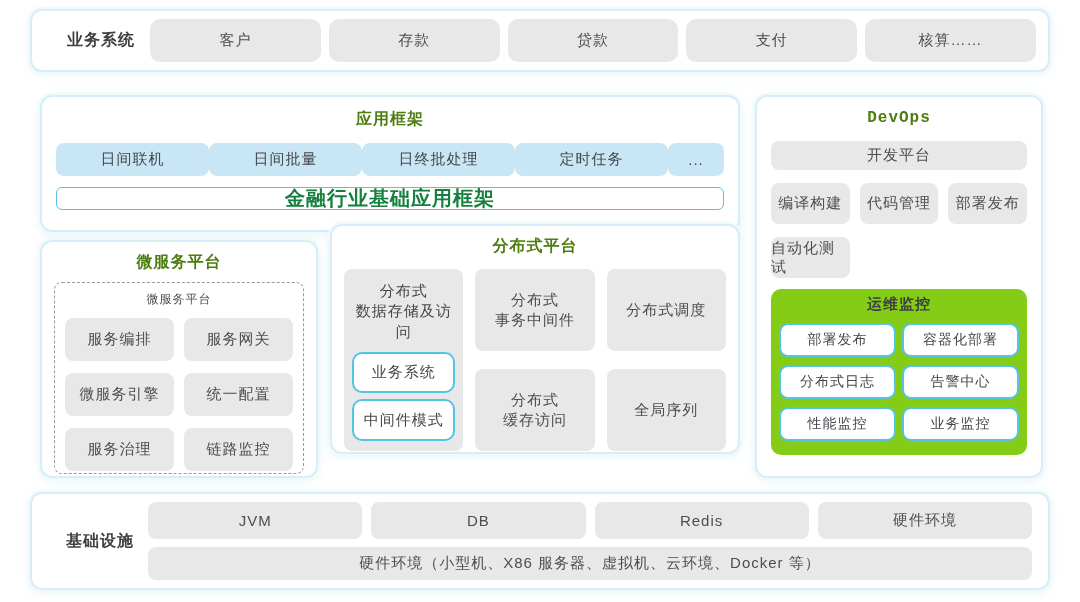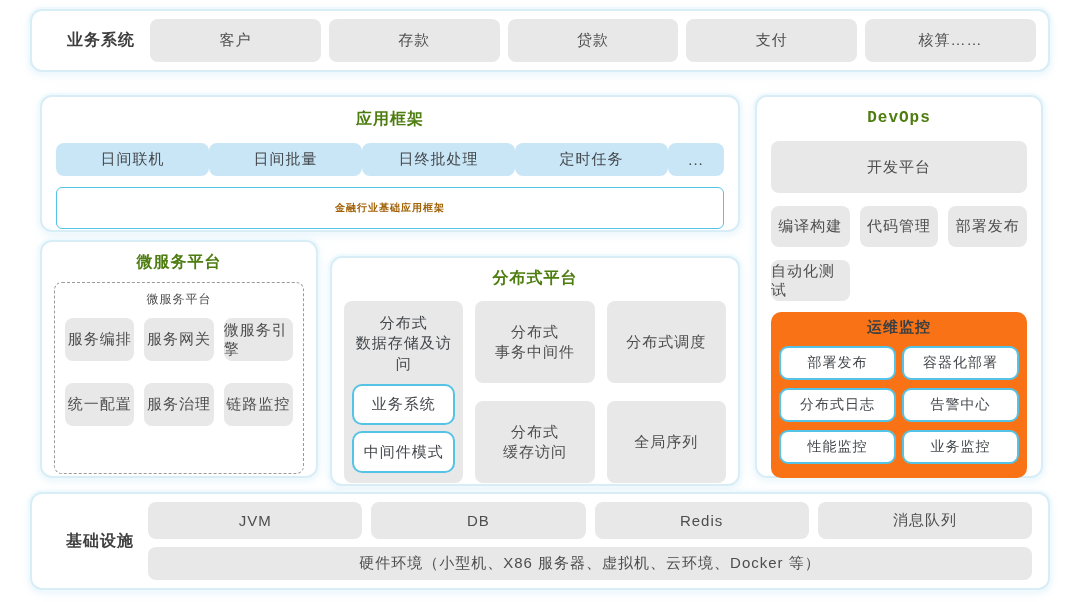--- a/index.html
+++ b/index.html
@@ -70,67 +70,67 @@
     display: flex;
     align-items: center;
     justify-content: center;
   }
 
   
   #business-panel { left: 30px; top: 9px; width: 1020px; height: 63px;
     display: flex; align-items: center; padding: 0 12px 0 20px; text-align: center; }
   #business-panel .side-label { width: 98px; flex: none; }
   #business-panel .row { flex: 1; display: flex; gap: 8px; }
-  #business-panel .gray-box { flex: 1; height: 43px; }
+  #business-panel .gray-box { flex: 1; height: 43px; border-radius: 10px; }
 
   
   #appfw-panel { left: 40px; top: 95px; width: 700px; height: 137px; padding: 12px 14px 0; }
   #appfw-panel .modules { display: flex; gap: 0; margin-top: 13px; }
   #appfw-panel .blue-box { flex: 1; height: 33px; }
   #appfw-panel .blue-box.small { flex: none; width: 56px; }
-  #appfw-panel .base { margin-top: 11px; height: 42px;
-    border-width: 1px; font-weight: 600; font-size: 10px; color: #a16207; border-radius: 6px; }
+  #appfw-panel .base { margin-top: 11px; height: 23px;
+    border-width: 1px; font-weight: 600; font-size: 20px; color: #15803d; border-radius: 6px; }
 
   
   #micro-panel { left: 40px; top: 240px; width: 278px; height: 238px; padding: 10px 12px; }
   #micro-panel .dashed {
     margin-top: 9px; height: 192px;
     border: 1px dashed #9a9a9a; border-radius: 8px;
     padding: 8px 10px 10px;
   }
   #micro-panel .inner-title { text-align: center; font-size: 12px; color: #4b4b4b; letter-spacing: 1px; }
-  #micro-panel .grid { display: grid; grid-template-columns: 1fr 1fr 1fr; gap: 22px 10px; margin-top: 10px; }
+  #micro-panel .grid { display: grid; grid-template-columns: 1fr 1fr; gap: 12px 10px; margin-top: 10px; }
   #micro-panel .gray-box { height: 43px; }
 
   
-  #dist-panel { left: 330px; top: 256px; width: 410px; height: 230px; padding: 10px 12px 24px; }
+  #dist-panel { left: 330px; top: 224px; width: 410px; height: 230px; padding: 10px 12px 24px; }
   #dist-panel .grid {
     margin-top: 12px; height: 182px;
     display: grid; grid-template-columns: 1fr 1fr 1fr; grid-template-rows: 1fr 1fr;
     gap: 18px 12px;
   }
   #dist-panel .cell { flex-direction: column; line-height: 1.35; text-align: center; }
   #dist-panel .storage {
     grid-row: span 2;
     background: #e8e8e8; border-radius: 8px;
     display: flex; flex-direction: column; align-items: stretch;
     padding: 12px 8px 10px; font-size: 15px; color: #44484c;
   }
   #dist-panel .storage .stitle { text-align: center; line-height: 1.35; letter-spacing: 1px; }
   #dist-panel .storage .modes { margin-top: 10px; display: flex; flex-direction: column; gap: 6px; flex: 1; }
   #dist-panel .storage .cyan-outline-box { flex: 1; border-radius: 10px; }
 
   
   #devops-panel { left: 755px; top: 95px; width: 288px; height: 383px; padding: 12px 14px; font-family: Liberation Mono, monospace; }
-  #devops-panel .platform { margin-top: 14px; height: 52px; }
+  #devops-panel .platform { margin-top: 14px; height: 29px; }
   #devops-panel .tools { display: grid; grid-template-columns: 1fr 1fr 1fr; gap: 13px 10px; margin-top: 13px; }
   #devops-panel .tools .gray-box { height: 41px; }
   #devops-panel .monitor {
     margin-top: 11px; height: 166px;
-    background: #f97316; border-radius: 10px;
+    background: #84cc16; border-radius: 10px;
     padding: 6px 8px 8px;
   }
   #devops-panel .monitor .m-title { text-align: center; font-size: 15px; font-weight: 600; color: #3c4043; letter-spacing: 1px; }
   #devops-panel .monitor .m-grid { display: grid; grid-template-columns: 1fr 1fr; gap: 8px 6px; margin-top: 9px; }
   #devops-panel .monitor .cyan-outline-box { height: 34px; font-size: 14px; border-radius: 9px; }
 
   
   #infra-panel { left: 30px; top: 492px; width: 1020px; height: 98px;
     display: flex; align-items: center; padding: 0 16px 0 20px; }
   #infra-panel .side-label { width: 96px; flex: none; }
@@ -228,17 +228,17 @@
   </div>
 </div>
 
 <div class="panel" id="infra-panel">
   <div class="side-label">基础设施</div>
   <div class="col">
     <div class="toprow">
       <div class="gray-box">JVM</div>
       <div class="gray-box">DB</div>
       <div class="gray-box">Redis</div>
-      <div class="gray-box">消息队列</div>
+      <div class="gray-box">硬件环境</div>
     </div>
     <div class="gray-box hardware">硬件环境（小型机、X86 服务器、虚拟机、云环境、Docker 等）</div>
   </div>
 </div>
 
 </body></html>

